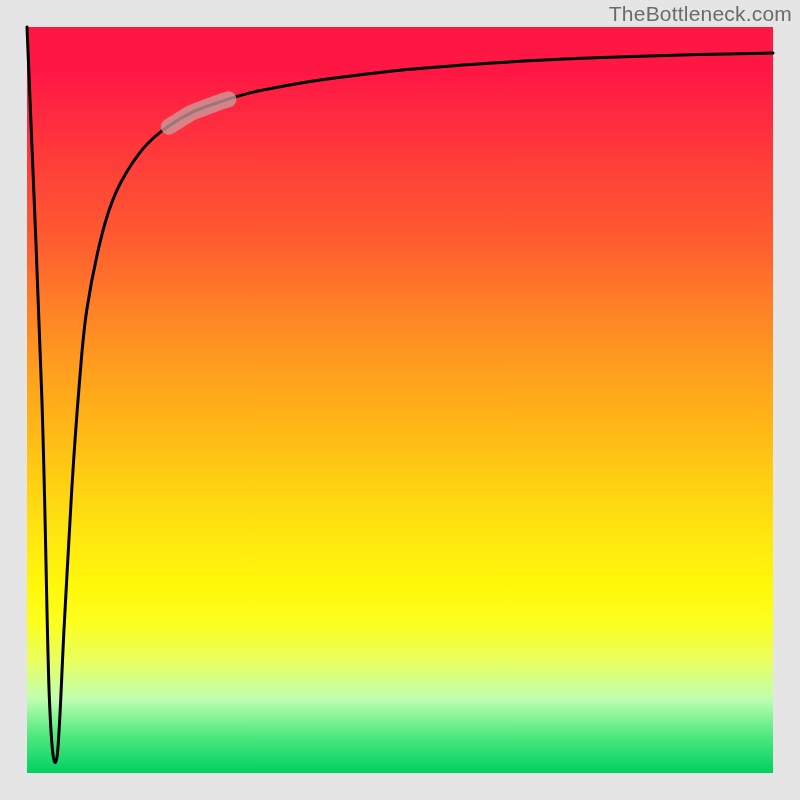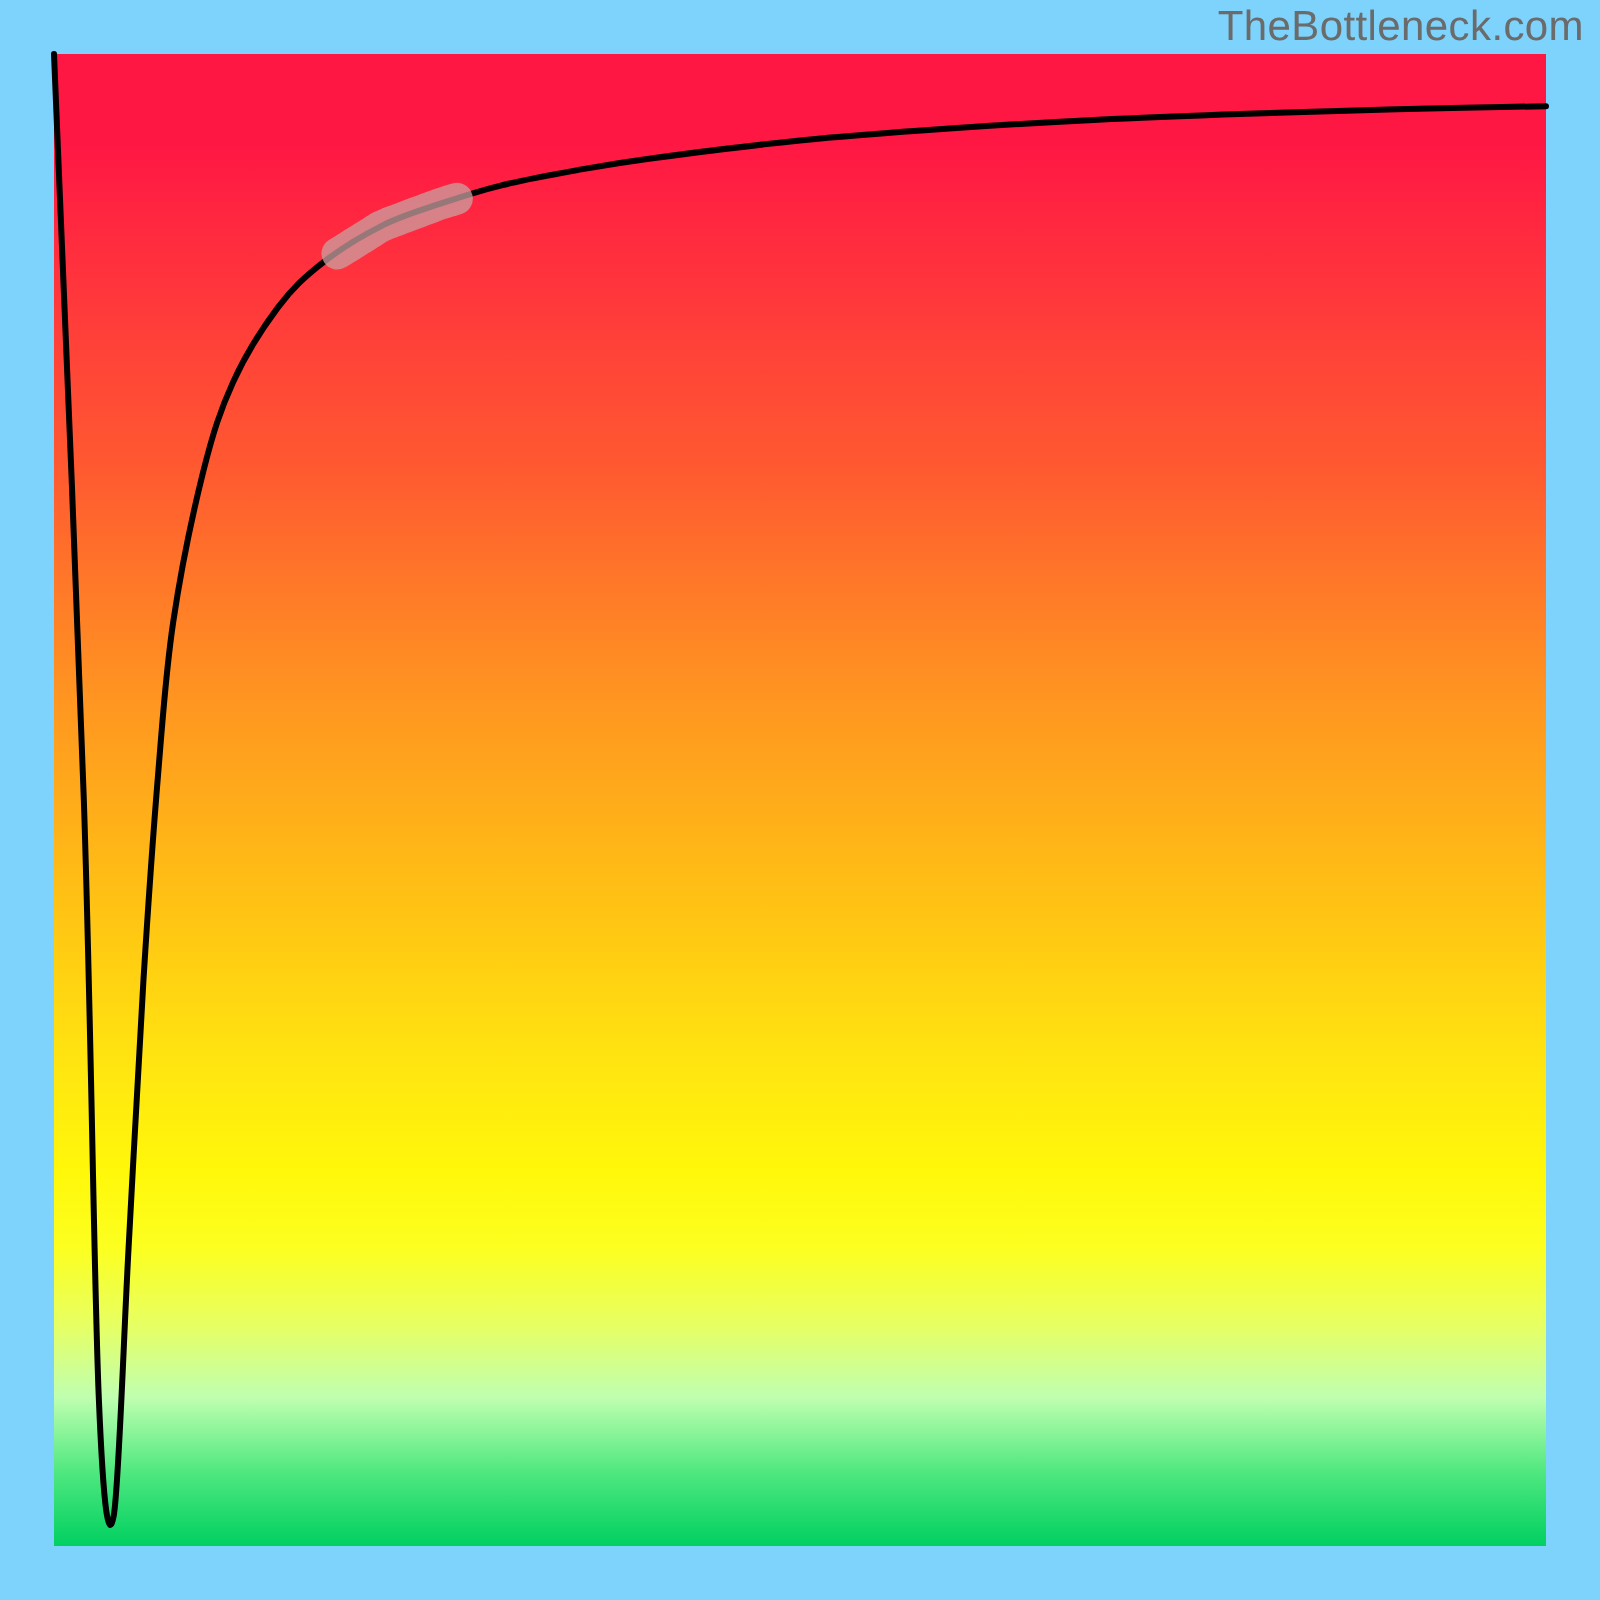--- a/index.html
+++ b/index.html
@@ -8,21 +8,21 @@
     width: 800px;
     height: 800px;
     overflow: hidden;
     background: #000;
     font-family: Arial, Helvetica, sans-serif;
   }
   .stage {
     position: relative;
     width: 800px;
     height: 800px;
-    background: #7dd3fc;
+    background: #e5e5e5;
     text-align: right;
   }
   .plot-area {
     position: absolute;
     left: 27px;
     top: 27px;
     width: 746px;
     height: 746px;
     
     background: linear-gradient(

